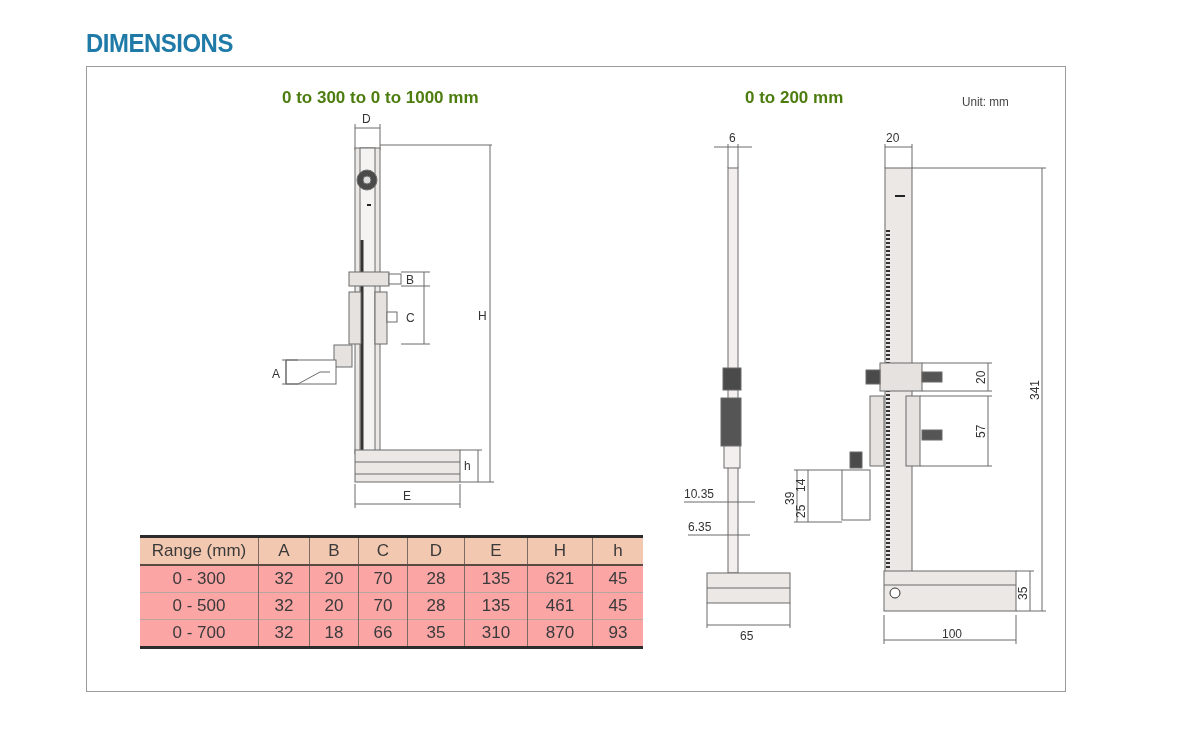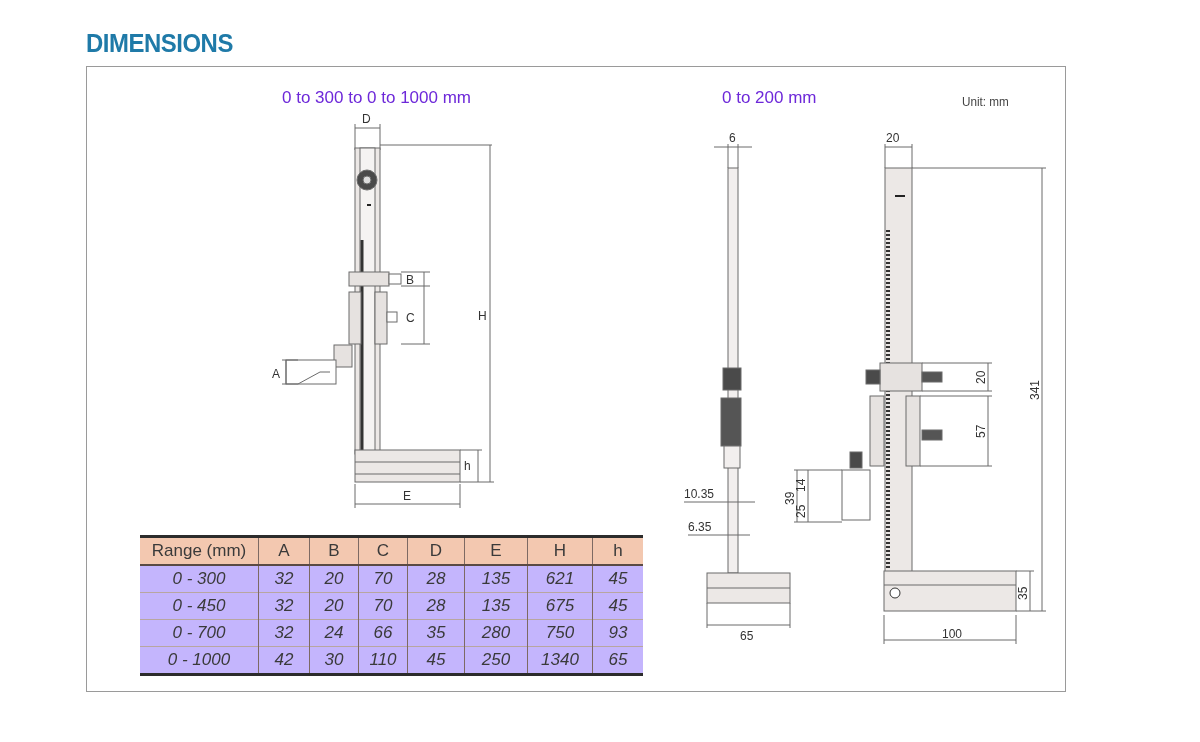--- a/index.html
+++ b/index.html
@@ -1,40 +1,40 @@
 <!DOCTYPE html>
 <html><head>
 <meta charset="utf-8">
 <style>
   html,body{margin:0;padding:0;background:#ffffff;}
   body{width:1200px;height:742px;position:relative;overflow:hidden;font-family:"Liberation Sans",sans-serif;color:#2b2b2b;}
   .title{position:absolute;left:86px;top:28px;font-size:26px;font-weight:bold;color:#1f7aa8;letter-spacing:-0.5px;transform:scaleX(0.92);transform-origin:left;}
   .frame{position:absolute;left:86px;top:66px;width:980px;height:626px;border:1.5px solid #9a9a9a;box-sizing:border-box;background:#fff;}
-  .subtitle{position:absolute;font-size:17px;font-weight:normal;color:#6d28d9;text-align:right;}
+  .subtitle{position:absolute;font-size:17px;font-weight:bold;color:#4d7c0f;text-align:right;}
   .unit{position:absolute;left:962px;top:94px;font-size:13px;color:#444;transform:scaleX(0.9);transform-origin:left;}
   svg{position:absolute;left:0;top:0;}
   .dimtext{font-family:"Liberation Sans",sans-serif;font-size:12px;fill:#333;}
   table.spec{position:absolute;left:140px;top:535px;border-collapse:collapse;font-size:17px;color:#3a3a3a;}
   table.spec th,table.spec td{border-left:1px solid #7d6a63;border-right:1px solid #7d6a63;text-align:center;height:26px;padding:0;font-weight:normal;}
   table.spec th:first-child,table.spec td:first-child{border-left:none;}
   table.spec th:last-child,table.spec td:last-child{border-right:none;}
   table.spec thead tr{background:#f3c8b0;border-top:3px solid #2c2c2c;border-bottom:2px solid #5a4a44;}
-  table.spec tbody tr{background:#c4b5fd;border-bottom:1px solid #b8a6a0;font-style:italic;}
+  table.spec tbody tr{background:#fca5a5;border-bottom:1px solid #b8a6a0;}
   table.spec tbody tr:last-child{border-bottom:3px solid #2c2c2c;}
   .c0{width:118px}.c1{width:50px}.c2{width:48px}.c3{width:48px}.c4{width:56px}.c5{width:62px}.c6{width:64px}.c7{width:50px}
 </style>
 </head>
 <body>
 
 <div class="title">DIMENSIONS</div>
 
 <div class="frame"></div>
 
 <div class="subtitle" style="left:282px;top:88px;">0 to 300 to 0 to 1000 mm</div>
-<div class="subtitle" style="left:722px;top:88px;">0 to 200 mm</div>
+<div class="subtitle" style="left:745px;top:88px;">0 to 200 mm</div>
 <div class="unit">Unit: mm</div>
 
 <svg width="1200" height="742">
   <g stroke="#6b6b6b" fill="none" stroke-width="1">
 
     <line x1="355" y1="128" x2="380" y2="128"></line>
     <line x1="355" y1="124" x2="355" y2="150"></line>
     <line x1="380" y1="124" x2="380" y2="150"></line>
 
     <rect x="355" y="148" width="25" height="306" fill="#ece8e6"></rect>
@@ -176,43 +176,33 @@
       <td>0 - 300</td>
       <td>32</td>
       <td>20</td>
       <td>70</td>
       <td>28</td>
       <td>135</td>
       <td>621</td>
       <td>45</td>
     </tr>
     <tr>
-      <td>0 - 450</td>
+      <td>0 - 500</td>
       <td>32</td>
       <td>20</td>
       <td>70</td>
       <td>28</td>
       <td>135</td>
-      <td>675</td>
+      <td>461</td>
       <td>45</td>
     </tr>
     <tr>
       <td>0 - 700</td>
       <td>32</td>
-      <td>24</td>
+      <td>18</td>
       <td>66</td>
       <td>35</td>
-      <td>280</td>
-      <td>750</td>
+      <td>310</td>
+      <td>870</td>
       <td>93</td>
-    </tr>
-    <tr>
-      <td>0 - 1000</td>
-      <td>42</td>
-      <td>30</td>
-      <td>110</td>
-      <td>45</td>
-      <td>250</td>
-      <td>1340</td>
-      <td>65</td>
     </tr>
   </tbody>
 </table>
 
 </body></html>

